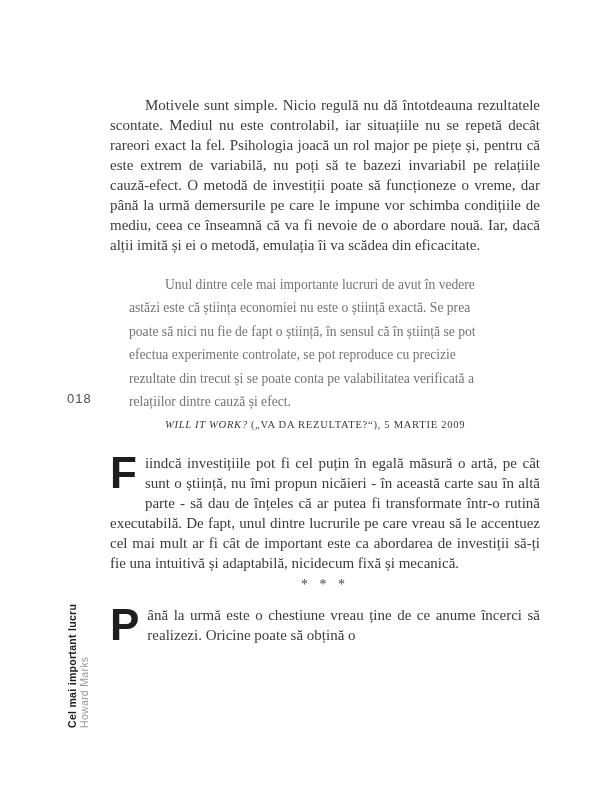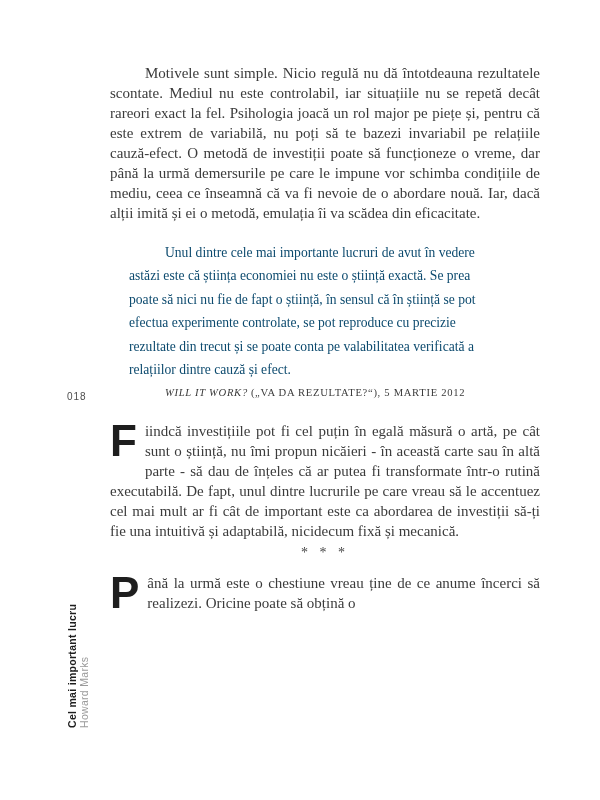--- a/index.html
+++ b/index.html
@@ -15,34 +15,34 @@
   .main-col {
     position:absolute;
     left:110px; top:63px;
     width:430px;
   }
   p.body {
     font-size:15px;
     line-height:20px;
     text-align:justify;
     color:#3b3b3b;
-    hyphens:auto; -webkit-hyphens:auto;
+    hyphens:auto;margin-top:32px; -webkit-hyphens:auto;
   }
   p.indent { text-indent:35px; }
 
   .quote-block {
     margin:18px 0 0 19px;
     width:350px;
   }
   .quote-text {
     font-size:13.6px;
     line-height:23.4px;
     text-align:left;
     text-indent:36px;
-    color:#0c4a6e;
+    color:#737373;
   }
   .quote-source {
     margin-left:36px;
     font-size:10.6px;
     line-height:23.4px;
     letter-spacing:0.7px;
     color:#3b3b3b;
     white-space:nowrap;
   }
   .quote-source .src-title { font-style:italic;font-family:Liberation Serif, serif; }
@@ -66,21 +66,21 @@
     font-size:14px;
     line-height:16px;
     letter-spacing:4px;
     color:#454545;
   }
 
   .page-number {
     position:absolute;
     left:67px; top:391px;
     font-family:"Liberation Sans", sans-serif;
-    font-size:10px;
+    font-size:13px;
     letter-spacing:1px;
     color:#4d4d4d;
   }
   .spine {
     position:absolute;
     left:66px; top:728px;
     width:135px;
     transform:rotate(-90deg);
     transform-origin:0 0;
     font-family:"Liberation Sans", sans-serif;
@@ -111,21 +111,21 @@
     <div class="spine-title">Cel mai important lucru</div>
     <div class="spine-author">Howard Marks</div>
   </div>
 
   <div class="main-col">
 
     <p class="body indent">Motivele sunt simple. Nicio regulă nu dă întotdeauna rezultatele scontate. Mediul nu este controlabil, iar situațiile nu se repetă decât rareori exact la fel. Psihologia joacă un rol major pe piețe și, pentru că este extrem de variabilă, nu poți să te bazezi invariabil pe relațiile cauză-efect. O metodă de investiții poate să funcționeze o vreme, dar până la urmă demersurile pe care le impune vor schimba condițiile de mediu, ceea ce înseamnă că va fi nevoie de o abordare nouă. Iar, dacă alții imită și ei o metodă, emulația îi va scădea din eficacitate.</p>
 
     <div class="quote-block">
       <p class="quote-text">Unul dintre cele mai importante lucruri de avut în vedere astăzi este că știința economiei nu este o știință exactă. Se prea poate să nici nu fie de fapt o știință, în sensul că în știință se pot efectua experimente controlate, se pot reproduce cu precizie rezultate din trecut și se poate conta pe valabilitatea verificată a relațiilor dintre cauză și efect.</p>
-      <p class="quote-source"><span class="src-title">WILL IT WORK?</span><span class="src-note">(„VA DA REZULTATE?“), 5 MARTIE 2012</span></p>
+      <p class="quote-source"><span class="src-title">WILL IT WORK?</span><span class="src-note">(„VA DA REZULTATE?“), 5 MARTIE 2009</span></p>
     </div>
 
     <p class="body dropcap-para"><span class="dropcap">F</span><span>iindcă investițiile pot fi cel puțin în egală măsură o artă, pe cât sunt o știință, nu îmi propun nicăieri - în această carte sau în altă parte - să dau de înțeles că ar putea fi transformate într-o rutină executabilă. De fapt, unul dintre lucrurile pe care vreau să le accentuez cel mai mult ar fi cât de important este ca abordarea de investiții să-ți fie una intuitivă și adaptabilă, nicidecum fixă și mecanică.</span></p>
 
     <div class="separator">* * *</div>
 
     <p class="body dropcap-para last"><span class="dropcap">P</span><span>ână la urmă este o chestiune vreau ține de ce anume încerci să realizezi. Oricine poate să obțină o</span></p>
 
   </div>
 </div>

